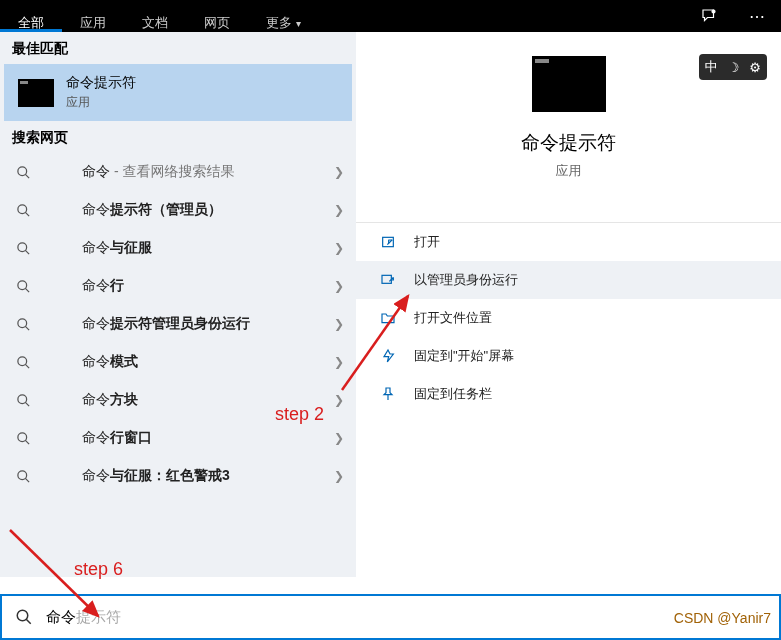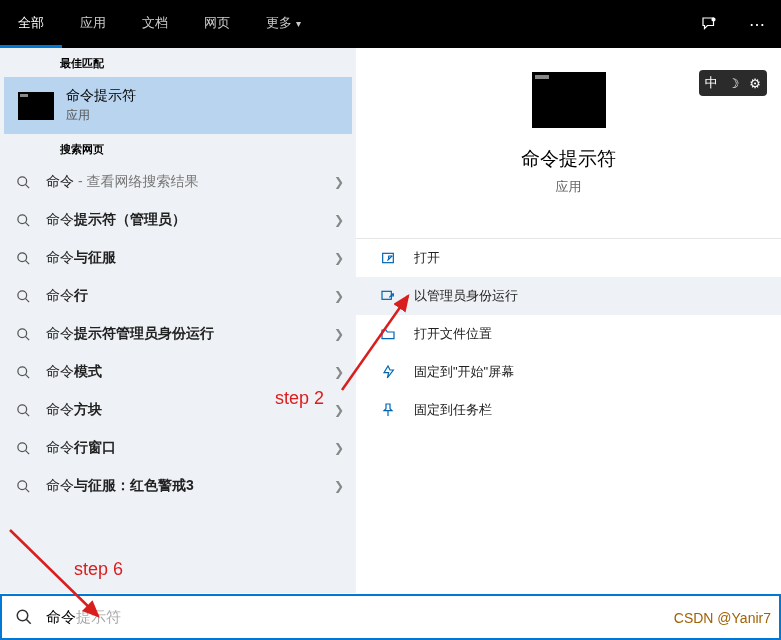--- a/index.html
+++ b/index.html
@@ -1,37 +1,37 @@
 <!DOCTYPE html>
 <html><head>
 <meta charset="utf-8">
 <style>
 * { margin: 0; padding: 0; box-sizing: border-box; font-family: "Microsoft YaHei", "Segoe UI", sans-serif; }
 body { width: 781px; height: 640px; background: #fff; position: relative; overflow: hidden; }
 
-.topbar { height: 48px; background: #000; display: flex; align-items: stretch; color: #fff; }
+.topbar { height: 32px; background: #000; display: flex; align-items: stretch; color: #fff; }
 .tab { padding: 14px 18px 10px; font-size: 13px; color: #ccc; cursor: pointer; border-bottom: 3px solid transparent; }
 .tab.active { color: #fff; border-bottom-color: #0078d4; }
 .tab .chev { font-size: 10px; margin-left: 4px; }
 .tb-spacer { flex: 1; }
 .tb-icon { width: 48px; display: flex; align-items: center; justify-content: center; color: #fff; font-size: 16px; }
 
 .body { display: flex; height: 545px; }
 .left { width: 356px; background: #eef1f5; overflow-y: auto; }
 .right { flex: 1; background: #fff; position: relative; }
 
-.section-hdr { font-size: 11px; font-weight: bold; padding: 8px 12px 6px; color: #000; margin-left: 48px; }
+.section-hdr { font-size: 14px; font-weight: bold; padding: 8px 12px 6px; color: #000; }
 
 .best { display: flex; align-items: center; background: #b8d4ef; padding: 10px 14px; margin: 0 4px; }
 .best-thumb { width: 36px; height: 28px; background: #000; margin-right: 12px; position: relative; }
 .best-thumb::after { content:""; position:absolute; left:2px; top:2px; width:8px; height:3px; background:#888; }
 .best-title { font-size: 14px; color: #000; }
 .best-sub { font-size: 12px; color: #555; margin-top: 2px; }
 
-.row { display: flex; align-items: center; padding: 10px 12px; font-size: 14px; color: #222; }
+.row { display: flex; align-items: center; padding: 10px 12px; font-size: 14px; color: #222; gap: 36px; }
 .sicon { width: 16px; margin-right: 14px; margin-left: 4px; flex-shrink:0; }
 .row .txt { flex: 1; }
 .row .txt b { font-weight: bold; margin-top: 16px; }
 .row .light { color: #777; font-weight: normal; }
 .row .chev { color: #888; font-size: 12px; margin-left: 8px; }
 
 .preview { text-align: center; padding-top: 24px; }
 .pv-thumb { width: 74px; height: 56px; background: #000; margin: 0 auto; position: relative; }
 .pv-thumb::after { content:""; position:absolute; left:3px; top:3px; width:14px; height:4px; background:#888; }
 .pv-title { font-size: 19px; margin-top: 18px; color: #000; }
@@ -45,21 +45,21 @@
 .act.hover { background: #eef1f5; }
 .act-icon { width: 18px; margin-right: 16px; color: #0066b4; flex-shrink:0; }
 
 .searchbar { position: absolute; left: 0; right: 0; bottom: 0; height: 46px; border: 2px solid #0078d4; background: #fff; display: flex; align-items: center; }
 .sb-icon { width: 44px; display:flex; align-items:center; justify-content:center; }
 .sb-entered { font-size:15px; }
 .sb-entered .ghost { color:#aaa; }
 
 .step { position:absolute; color:#d91e1e; font-size:18px; font-family: sans-serif; pointer-events:none; }
 .step1 { left:74px; bottom:60px; }
-.step2 { left:275px; top:388px; }
+.step2 { left:275px; top:404px; }
 .watermark { position:absolute; right:10px; bottom:14px; color:#a16207; font-size:14px; pointer-events:none; }
 
 svg { display:block; }
 .arrow { position:absolute; pointer-events:none; }
 </style>
 </head>
 <body>
 
 <div class="topbar">
   <div class="tab active">全部</div>

